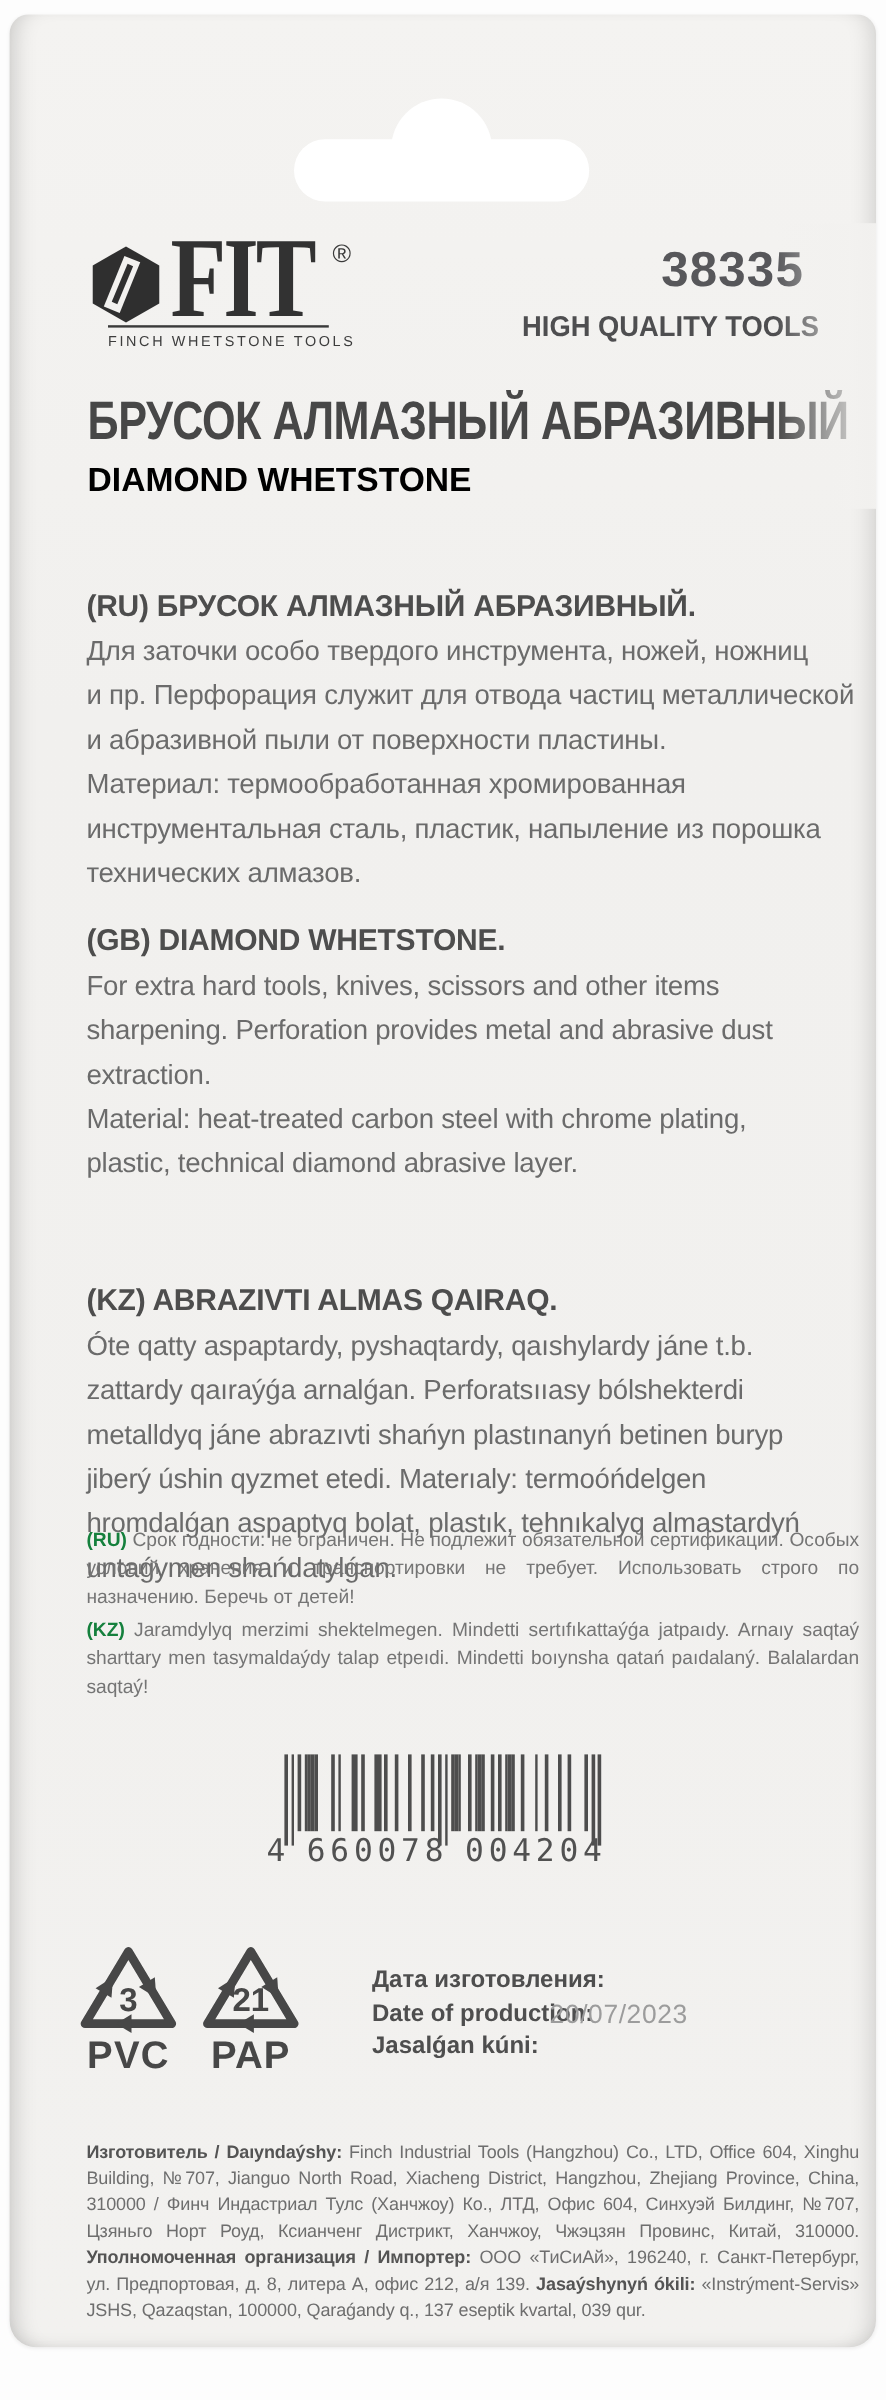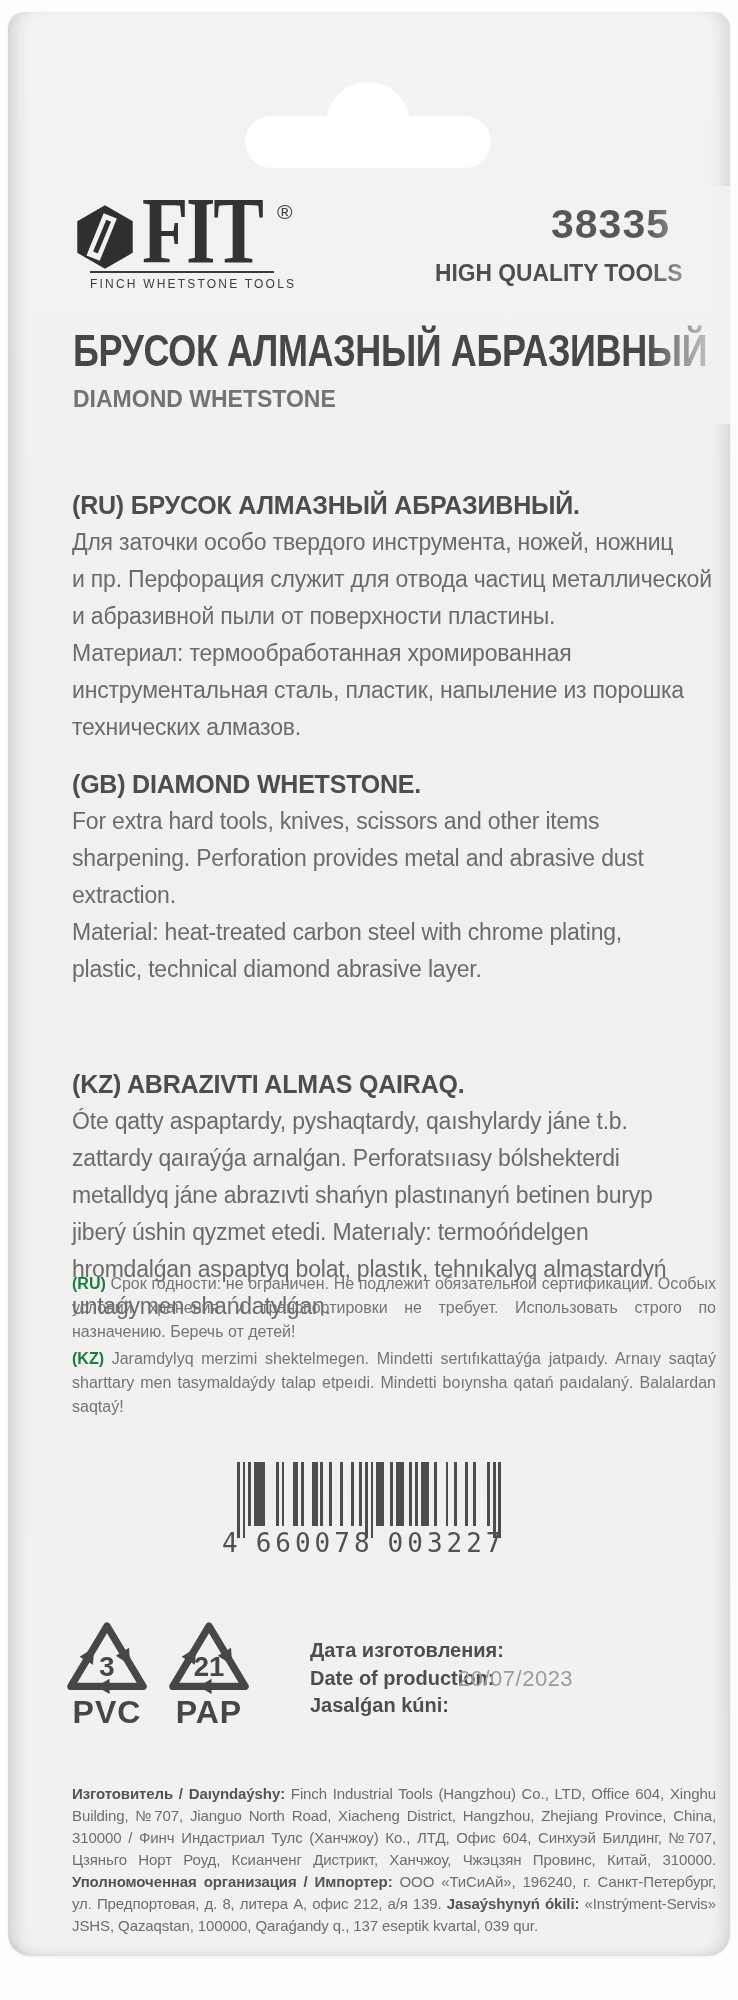--- a/index.html
+++ b/index.html
@@ -34,21 +34,21 @@
   }
   .logo-reg{position:absolute;left:277px;top:200px;font-size:21px;color:#3a3a3a;font-weight:400;}
   .logo-rule{position:absolute;left:90px;top:271px;width:184px;height:2px;background:#3a3a3a;}
   .logo-tagline{position:absolute;left:90px;top:277px;font-size:12px;letter-spacing:2.2px;color:#3d3d3d;white-space:nowrap;}
 
   .sku{position:absolute;right:68px;top:202px;font-weight:700;font-size:41px;line-height:44px;color:#57575a;letter-spacing:1px;}
   .slogan{position:absolute;right:56px;top:260px;font-weight:700;font-size:24px;line-height:26px;color:#4e4e50;transform:scaleX(.95);transform-origin:right;white-space:nowrap;}
 
   
   .title{position:absolute;left:73px;top:328px;font-weight:700;font-size:45px;line-height:45px;letter-spacing:-.5px;color:#474747;white-space:nowrap;transform:scaleX(.8);transform-origin:left top;}
-  .subtitle{position:absolute;left:73px;top:388px;font-weight:700;font-size:23px;line-height:23px;color:#737373;white-space:nowrap;text-align:right;}
+  .subtitle{position:absolute;left:73px;top:388px;font-weight:700;font-size:28px;line-height:23px;color:#000000;white-space:nowrap;text-align:right;}
 
   
   .section{position:absolute;left:72px;width:656px;}
   .sec-ru{top:493px;} .sec-gb{top:772px;} .sec-kz{top:1072px;}
   .section h3{margin:0 0 6px 0;font-size:25px;line-height:25px;font-weight:700;color:#4d4d4d;letter-spacing:-.2px;}
   .section p{margin:0;font-size:23px;line-height:37px;color:#6b6b6b;letter-spacing:-.2px;white-space:pre-line;}
 
   
   .fine{position:absolute;left:72px;width:644px;margin:0;font-size:16px;line-height:24px;color:#757575;text-align:justify;}
   .fine b{color:#15803d;}
@@ -230,21 +230,21 @@
       <div class="m"></div>
       <div class="m on"></div>
       <div class="m"></div>
       <div class="m on g"></div>
       <div class="m g"></div>
       <div class="m on g"></div>
     </div>
   <div class="bc-digits">
       <span>4</span>
       <span>660078</span>
-      <span>003227</span>
+      <span>004204</span>
     </div>
 
   <div class="recycling">
     <div class="rsym">
       <svg viewBox="0 0 100 90" aria-hidden="true">
         <polygon points="50,8 92,78 8,78" fill="none" stroke="#474747" stroke-width="8.5" stroke-linejoin="round"></polygon>
         <polygon points="77,53 60.2,42.5 75.6,33.1" fill="#474747"></polygon>
         <polygon points="35.2,32.7 33.6,52.8 18.2,43.6" fill="#474747"></polygon>
         <polygon points="38,78 53,69 53,87" fill="#474747"></polygon>
         <text x="50" y="66" text-anchor="middle" font-family="Liberation Sans, DejaVu Sans, sans-serif" font-size="32" font-weight="bold" fill="#474747">3</text>

